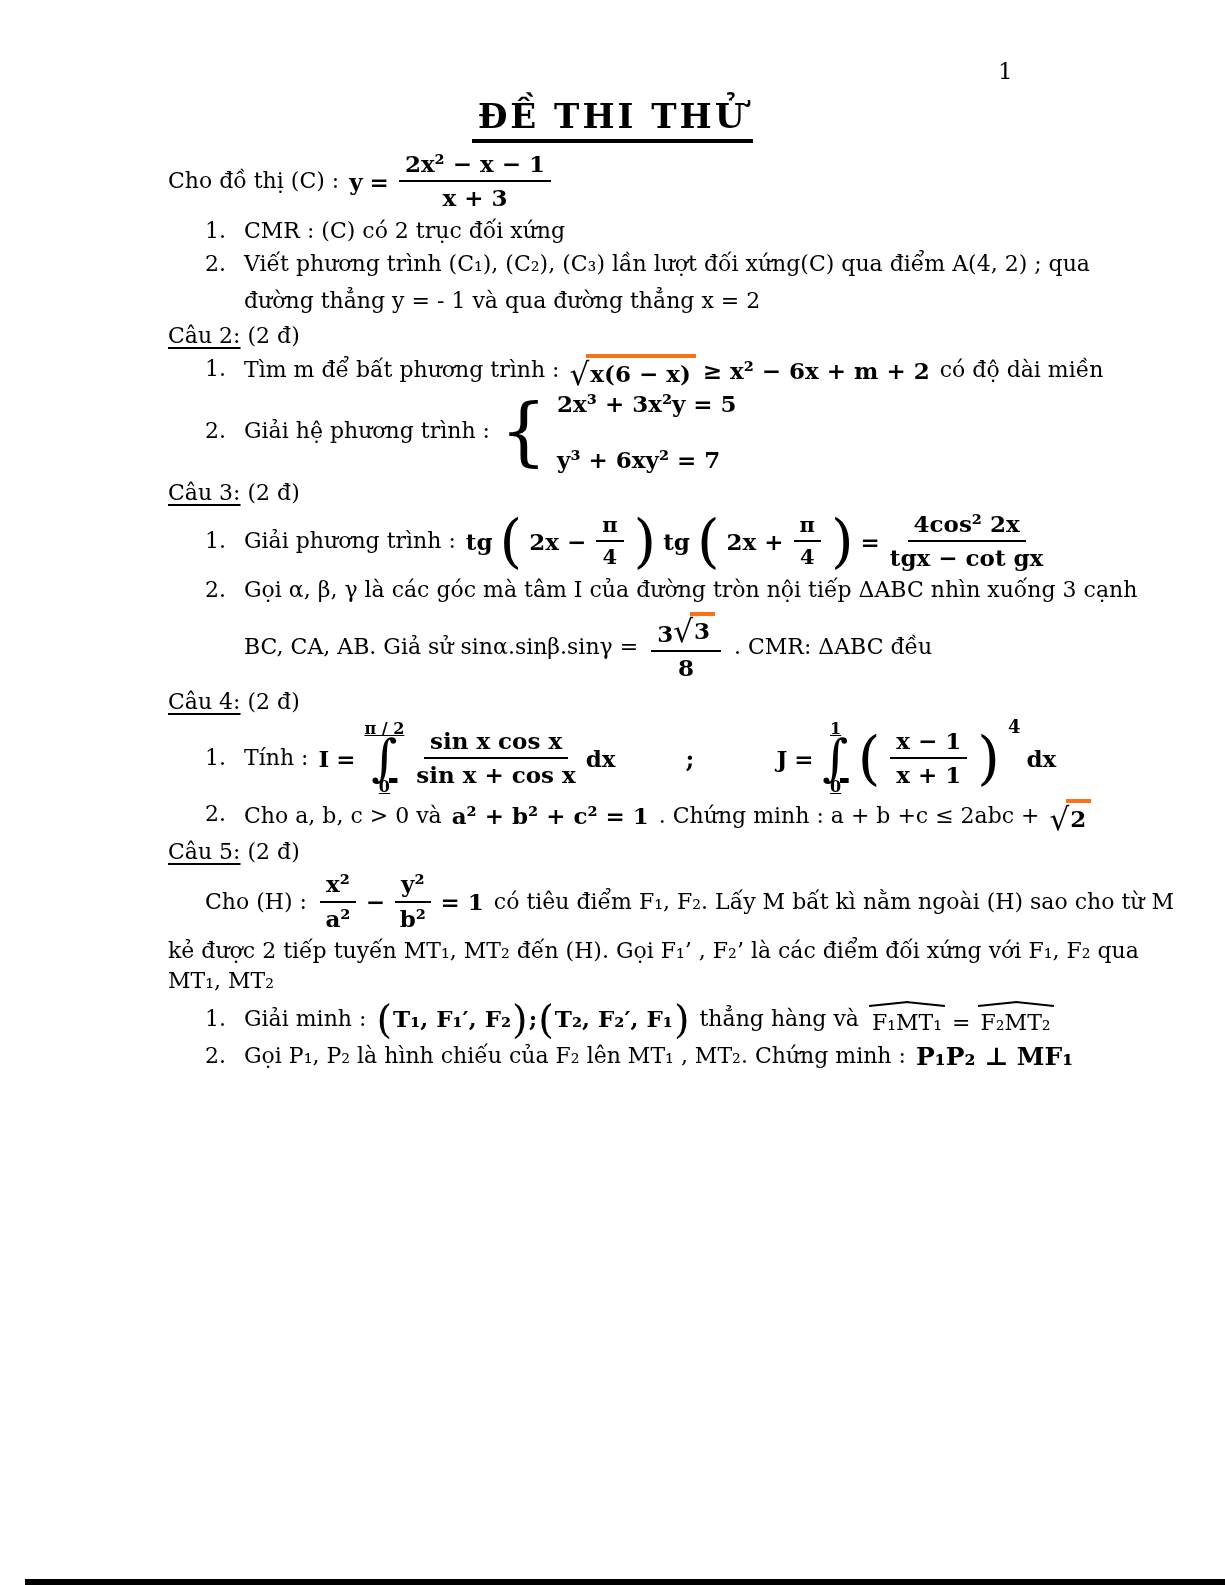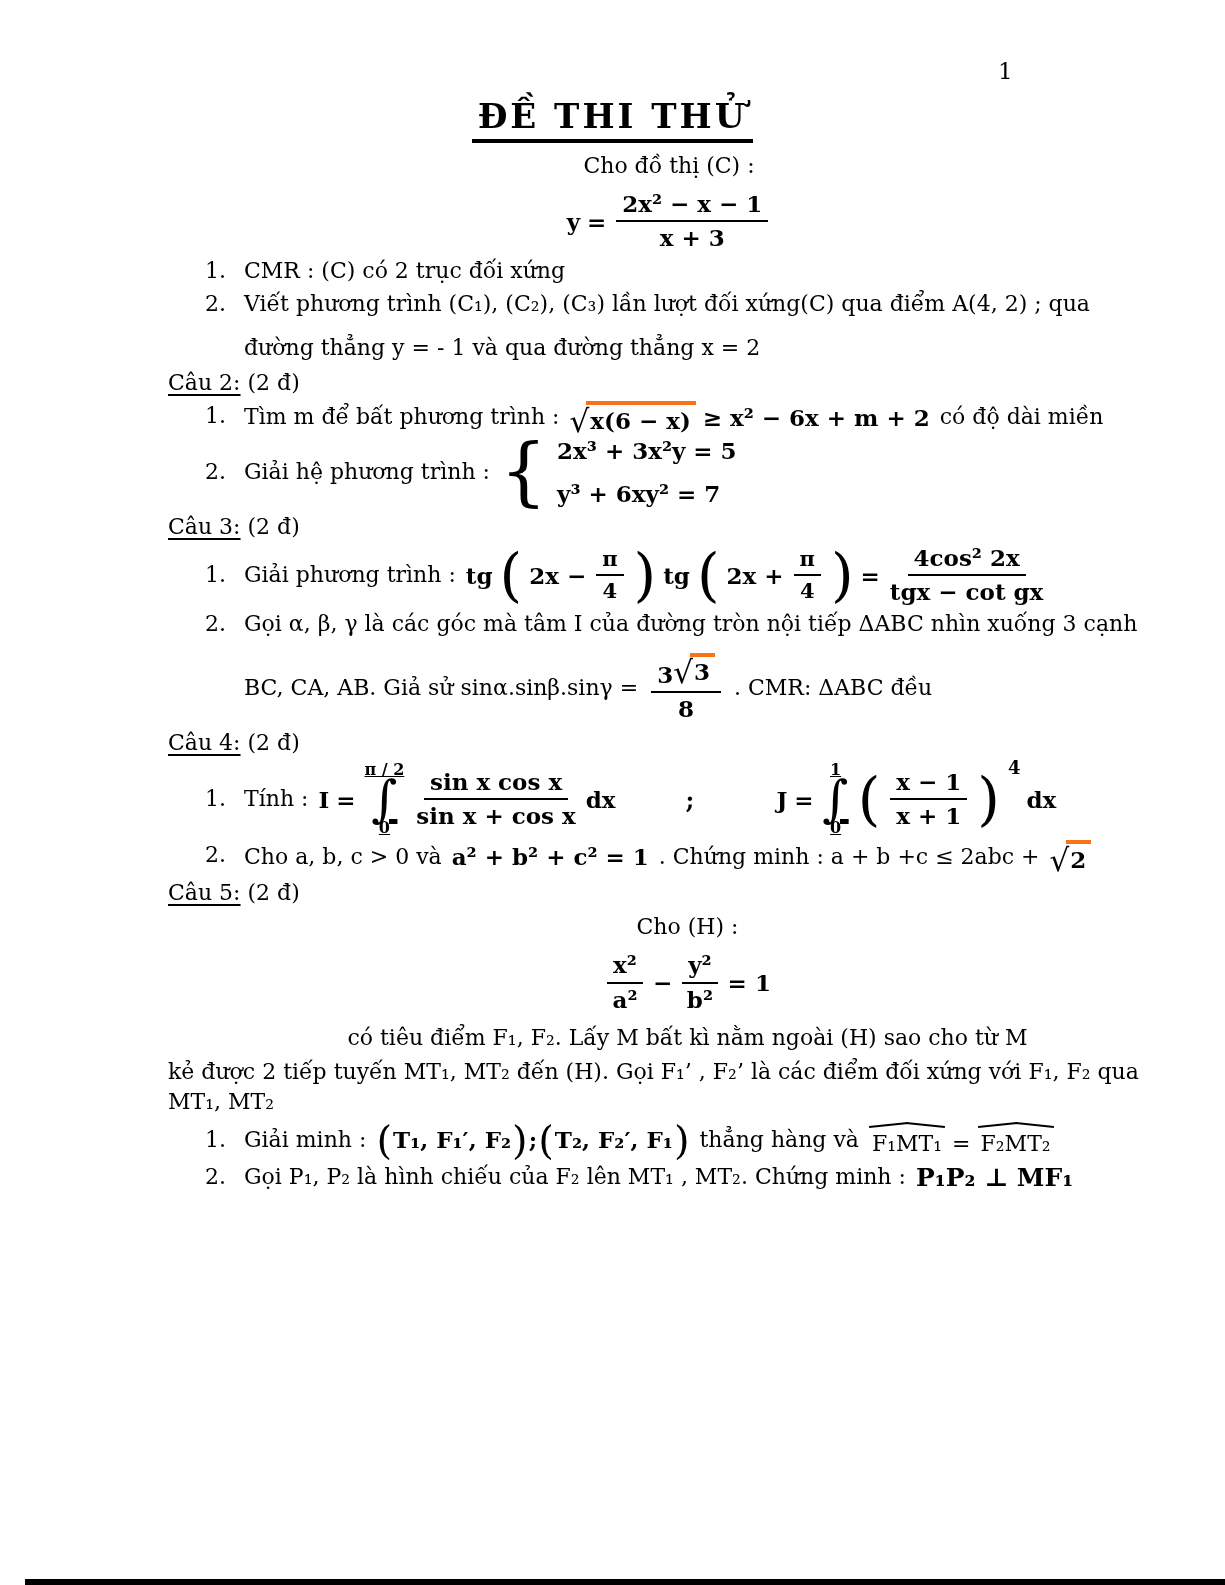--- a/index.html
+++ b/index.html
@@ -21,39 +21,39 @@
   .qhead { font-size:22px; line-height:30px; margin:5px 0 3px; }
   .qlabel { text-decoration:underline; text-underline-offset:4px; }
 
   .body { font-size:22px; line-height:30px; }
   .math { font-weight:bold; font-size:23px; }
   .mrow { display:inline-flex; align-items:center; gap:7px; white-space:nowrap; }
 
   .item { display:flex; align-items:flex-start; margin:3px 0 3px 37px; gap:18px; }
   .item.vcenter { align-items:center; }
   .no { flex:0 0 auto; }
-  .itembody { display:flex; flex-direction:column; gap:14px; }
+  .itembody { display:flex; flex-direction:column; gap:7px; }
   .iline { display:block; }
   .mathline { display:flex; align-items:center; gap:10px; white-space:nowrap; }
 
-  .introrow { display:flex; align-items:center; gap:10px; margin:4px 0; white-space:nowrap;flex-direction:column; }
+  .introrow { display:flex; align-items:center; gap:10px; margin:4px 0; white-space:nowrap; }
   .indent { margin-left:37px; }
 
   .frac { display:inline-flex; flex-direction:column; align-items:center; vertical-align:middle; margin:0 3px; }
   .frac .fr-num { padding:0 6px 3px; border-bottom:2px solid #000; line-height:1.15; }
   .frac .fr-den { padding-top:3px; line-height:1.15; }
   .frac.small { font-size:21px; }
 
   .sqrt { display:inline-flex; align-items:stretch; }
   .sqrt .rad { align-self:flex-end; font-size:1.35em; line-height:0.85; margin-right:-3px; font-weight:normal; }
   .sqrt .arg { border-top:4px solid #f97316; padding:2px 5px 0 4px; }
 
   .bigp { font-size:58px; font-weight:400; line-height:0.8; font-family:"DejaVu Serif",serif; }
   .brace { font-size:74px; font-weight:400; line-height:0.75; margin-right:3px; }
-  .syscol { display:inline-flex; flex-direction:column; gap:16px; align-items:flex-start; }
+  .syscol { display:inline-flex; flex-direction:column; gap:29px; align-items:flex-start; }
 
   .intgrl { display:inline-flex; flex-direction:column; align-items:center; line-height:1; margin:0 2px;text-decoration:underline; }
   .ibound { font-size:16px; line-height:1.15; font-weight:bold; }
   .isign { font-size:50px; line-height:0.8; font-weight:normal; }
 
   .jgroup { display:inline-flex; align-items:center; }
   .psup { font-size:18px; align-self:flex-start; position:relative; top:-4px; left:1px; }
 
   .sep-semicolon { margin:0 72px 0 60px; font-size:24px; font-weight:bold; }
 

